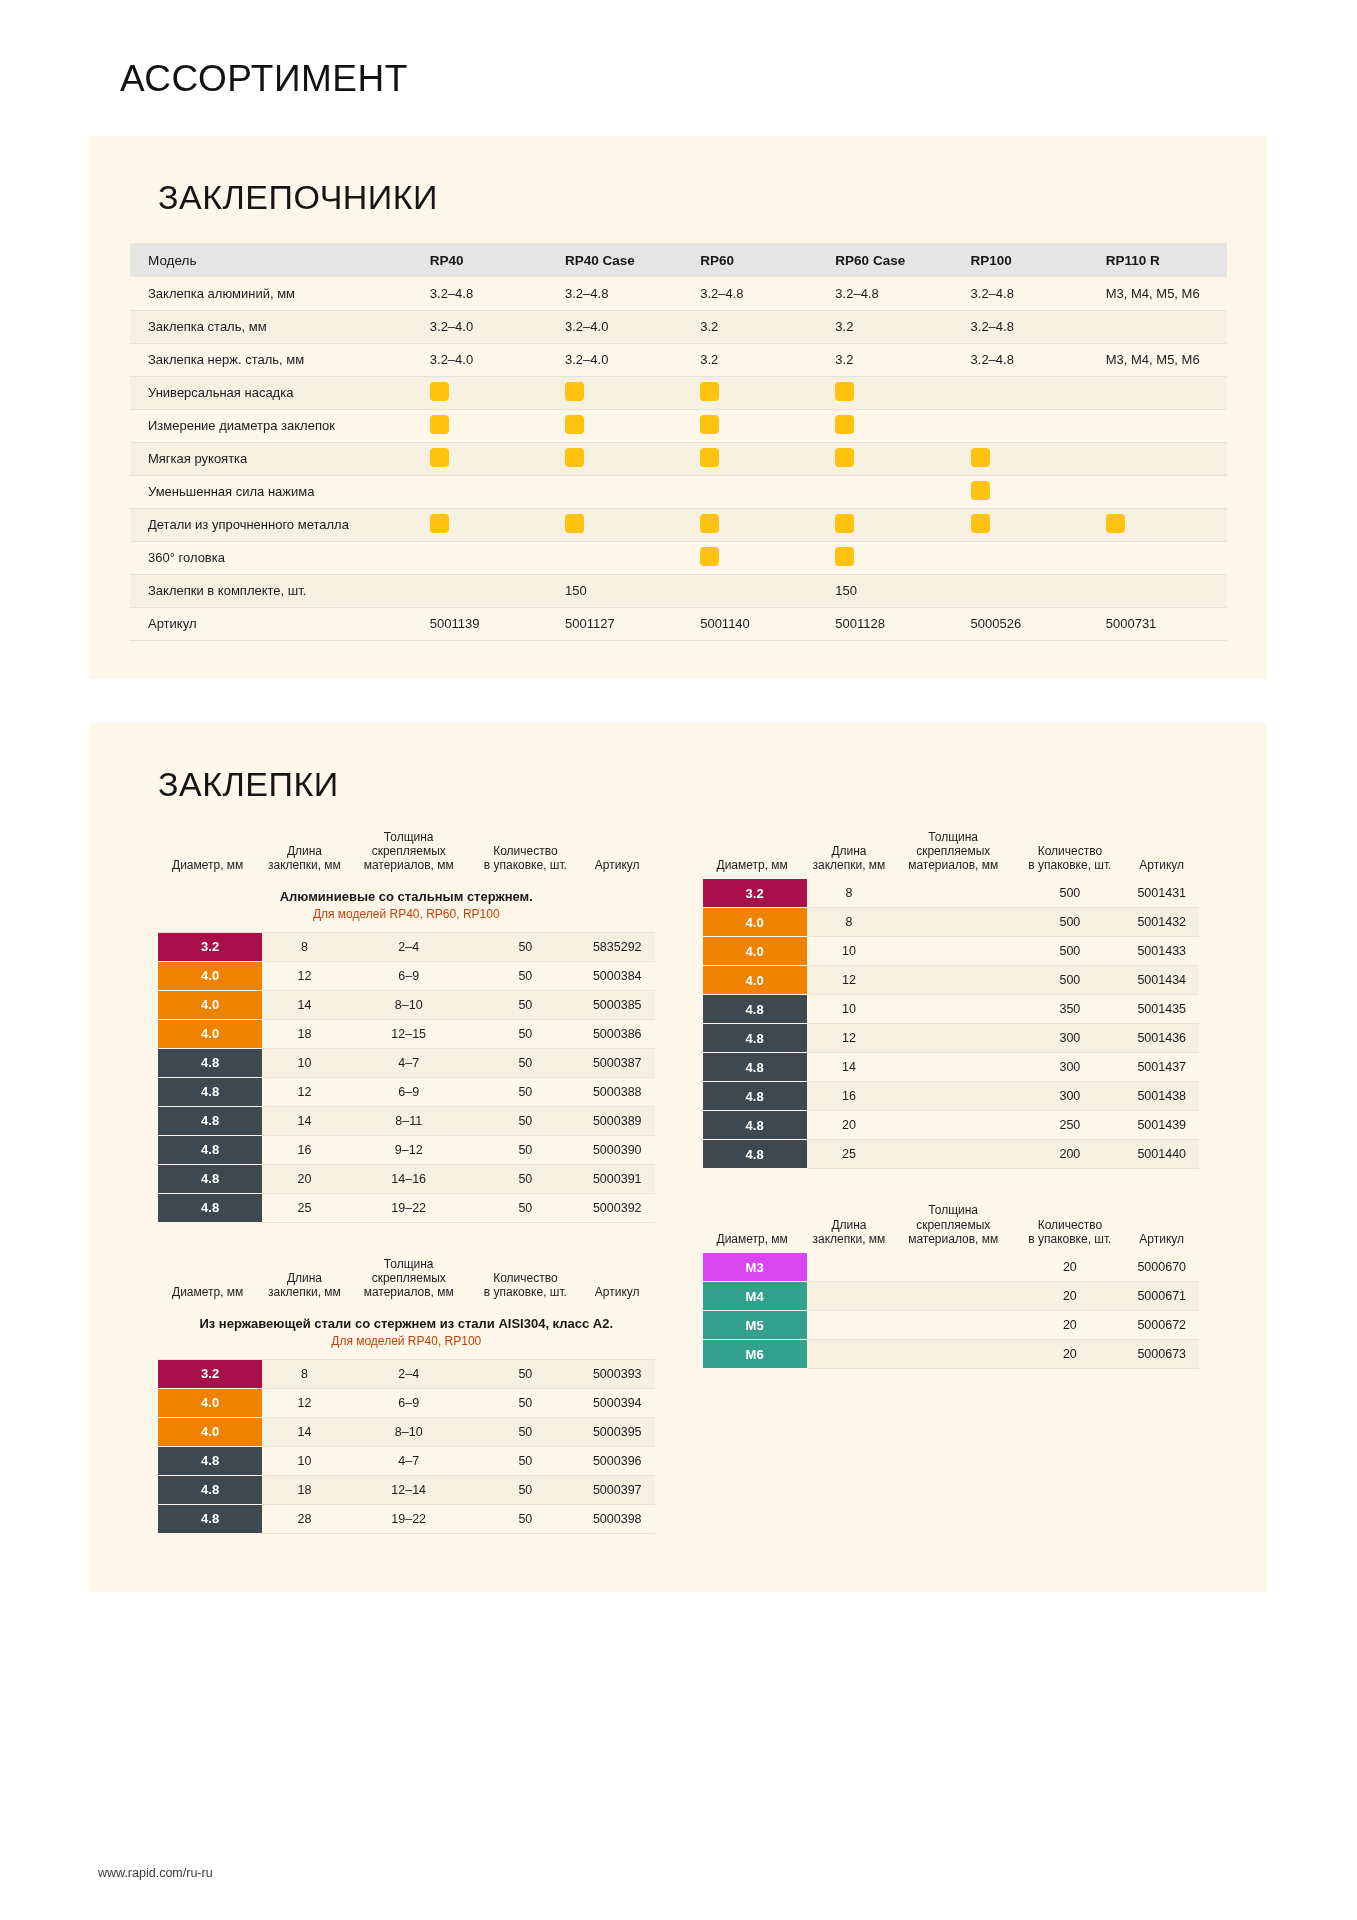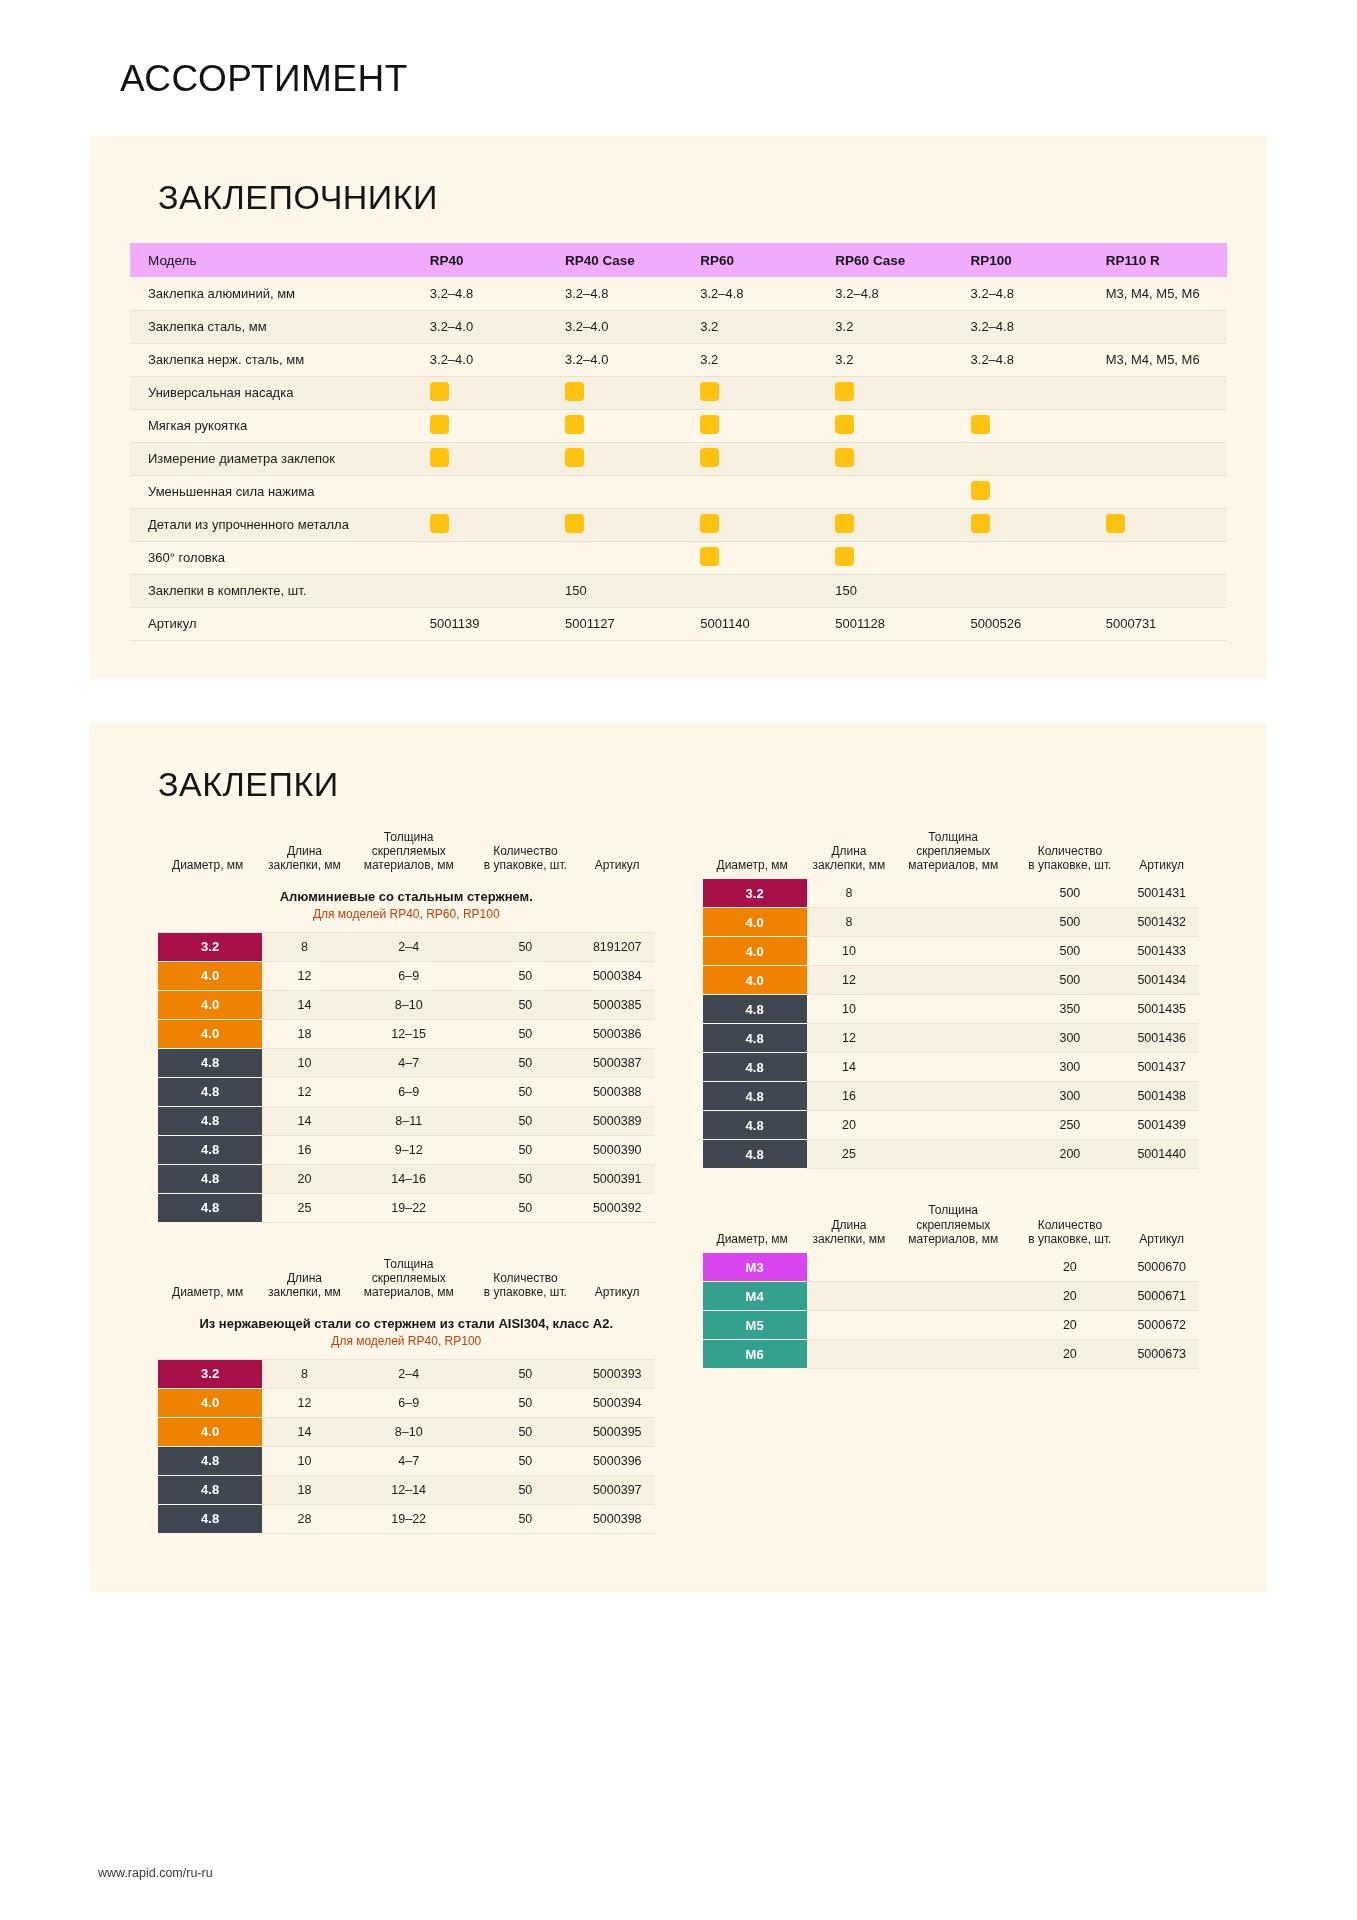--- a/index.html
+++ b/index.html
@@ -43,21 +43,21 @@
     width: 100%;
     border-collapse: collapse;
     font-size: 13px;
   }
   table.riveters th, table.riveters td {
     padding: 0;
     height: 33px;
     vertical-align: middle;
   }
   table.riveters thead th {
-    background: #f0abfc;
+    background: #e5e5e5;
     font-weight: bold;
     font-size: 13.5px;
     text-align: left;
     padding-left: 14px;
     color: #17171a;
     height: 34px;
   }
   table.riveters thead th.first { padding-left: 18px; font-weight: normal; }
   table.riveters tbody td { border-bottom: 1px solid #e6e2d6; padding-left: 14px; }
   table.riveters tbody tr:nth-child(even) td { background: #f6f0e1; }
@@ -180,35 +180,35 @@
           <tr>
             <td class="lbl colw-lbl">Универсальная насадка</td>
             <td class="colw"><span class="swatch" style="background: rgb(255, 194, 14);"></span></td>
             <td class="colw"><span class="swatch" style="background: rgb(255, 194, 14);"></span></td>
             <td class="colw"><span class="swatch" style="background: rgb(255, 194, 14);"></span></td>
             <td class="colw"><span class="swatch" style="background: rgb(255, 194, 14);"></span></td>
             <td class="colw"></td>
             <td class="colw"></td>
           </tr>
           <tr>
+            <td class="lbl colw-lbl">Измерение диаметра заклепок</td>
+            <td class="colw"><span class="swatch" style="background: rgb(255, 194, 14);"></span></td>
+            <td class="colw"><span class="swatch" style="background: rgb(255, 194, 14);"></span></td>
+            <td class="colw"><span class="swatch" style="background: rgb(255, 194, 14);"></span></td>
+            <td class="colw"><span class="swatch" style="background: rgb(255, 194, 14);"></span></td>
+            <td class="colw"></td>
+            <td class="colw"></td>
+          </tr>
+          <tr>
             <td class="lbl colw-lbl">Мягкая рукоятка</td>
             <td class="colw"><span class="swatch" style="background: rgb(255, 194, 14);"></span></td>
             <td class="colw"><span class="swatch" style="background: rgb(255, 194, 14);"></span></td>
             <td class="colw"><span class="swatch" style="background: rgb(255, 194, 14);"></span></td>
             <td class="colw"><span class="swatch" style="background: rgb(255, 194, 14);"></span></td>
             <td class="colw"><span class="swatch" style="background: rgb(255, 194, 14);"></span></td>
-            <td class="colw"></td>
-          </tr>
-          <tr>
-            <td class="lbl colw-lbl">Измерение диаметра заклепок</td>
-            <td class="colw"><span class="swatch" style="background: rgb(255, 194, 14);"></span></td>
-            <td class="colw"><span class="swatch" style="background: rgb(255, 194, 14);"></span></td>
-            <td class="colw"><span class="swatch" style="background: rgb(255, 194, 14);"></span></td>
-            <td class="colw"><span class="swatch" style="background: rgb(255, 194, 14);"></span></td>
-            <td class="colw"></td>
             <td class="colw"></td>
           </tr>
           <tr>
             <td class="lbl colw-lbl">Уменьшенная сила нажима</td>
             <td class="colw"></td>
             <td class="colw"></td>
             <td class="colw"></td>
             <td class="colw"></td>
             <td class="colw"><span class="swatch" style="background: rgb(255, 194, 14);"></span></td>
             <td class="colw"></td>
@@ -272,21 +272,21 @@
                 <td colspan="5">
                   <div class="g-title">Алюминиевые со стальным стержнем.</div>
                   <div class="g-sub">Для моделей RP40, RP60, RP100</div>
                 </td>
               </tr>
               <tr>
                 <td class="dia" style="background: rgb(168, 16, 74);">3.2</td>
                 <td>8</td>
                 <td>2–4</td>
                 <td>50</td>
-                <td>8191207</td>
+                <td>5835292</td>
               </tr>
               <tr>
                 <td class="dia" style="background: rgb(239, 130, 0);">4.0</td>
                 <td>12</td>
                 <td>6–9</td>
                 <td>50</td>
                 <td>5000384</td>
               </tr>
               <tr>
                 <td class="dia" style="background: rgb(239, 130, 0);">4.0</td>

